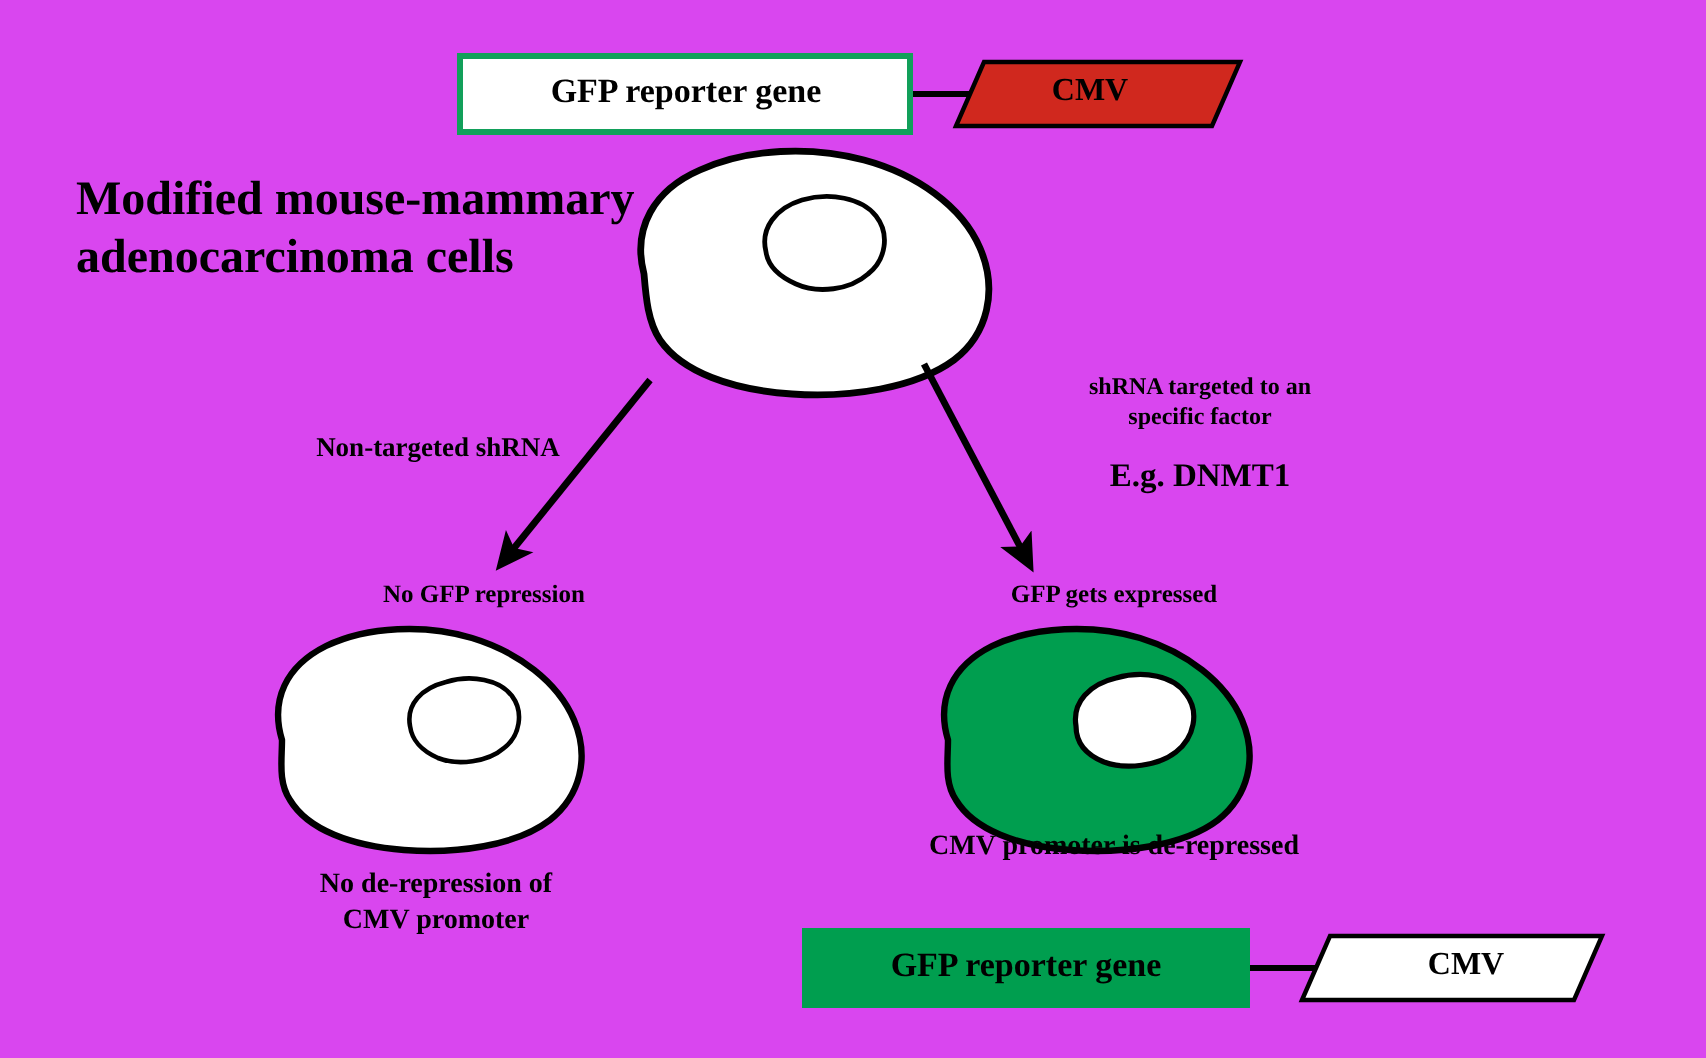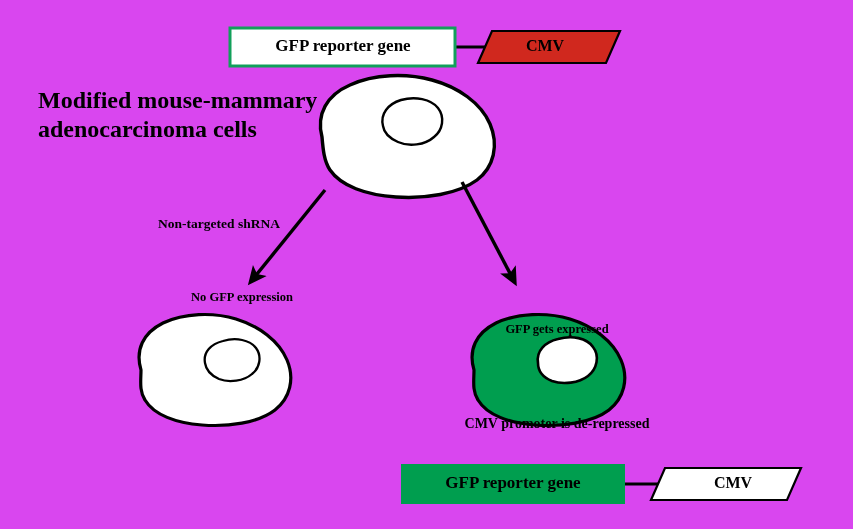--- a/index.html
+++ b/index.html
@@ -67,21 +67,20 @@
     left: 152px;
     top: 290px;
     width: 180px;
     font-size: 12.5px;
   }
   #label-right-outcome {
     left: 467px;
     top: 290px;
     width: 180px;
     font-size: 12.5px;
-    margin-top: 32px;
   }
   #label-left-bottom {
     left: 118px;
     top: 434px;
     width: 200px;
     font-size: 14px;
     line-height: 1.25;
   }
   #label-right-bottom {
     left: 437px;
@@ -178,26 +177,31 @@
 
   <div class="box-text" id="gfp-top-text">GFP reporter gene</div>
 
   <div class="box-text" id="cmv-top-text">CMV</div>
 
   <div class="lbl" id="title-main">Modified mouse-mammary
 adenocarcinoma cells</div>
 
   <div class="lbl" id="label-left-branch">Non-targeted shRNA</div>
 
-
-
-  <div class="lbl" id="label-left-outcome">No GFP expression</div>
+  <div class="lbl" id="label-right-branch-small">shRNA targeted to an
+specific factor</div>
+
+  <div class="lbl" id="label-right-branch-big">E.g. DNMT1</div>
+
+  <div class="lbl" id="label-left-outcome">No GFP repression</div>
 
   <div class="lbl" id="label-right-outcome">GFP gets expressed</div>
 
+  <div class="lbl" id="label-left-bottom">No de-repression of
+CMV promoter</div>
 
   <div class="lbl" id="label-right-bottom">CMV promoter is de-repressed</div>
 
   <div class="box-text" id="gfp-bottom-text">GFP reporter gene</div>
 
   <div class="box-text" id="cmv-bottom-text">CMV</div>
 
 </div>
 
 </body></html>

